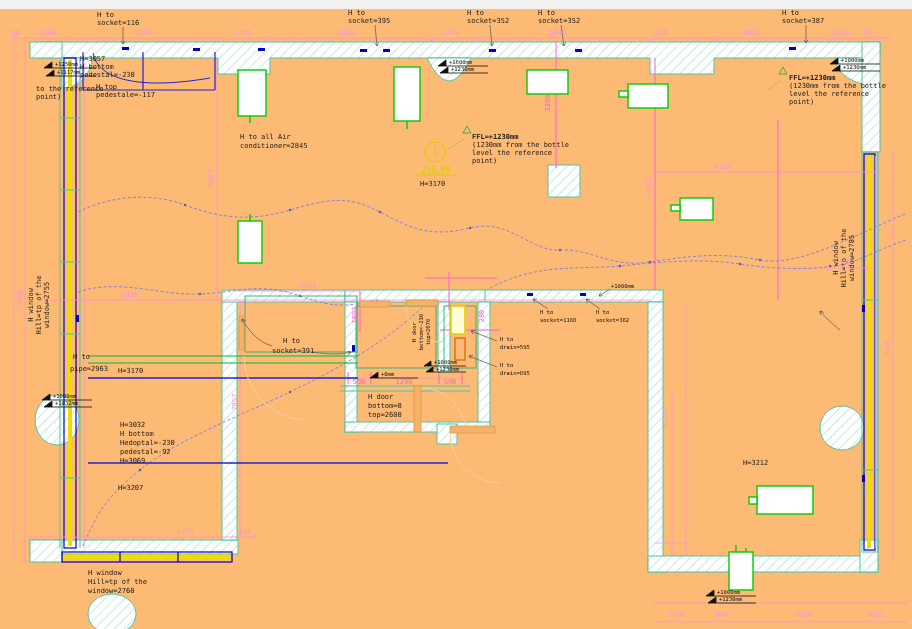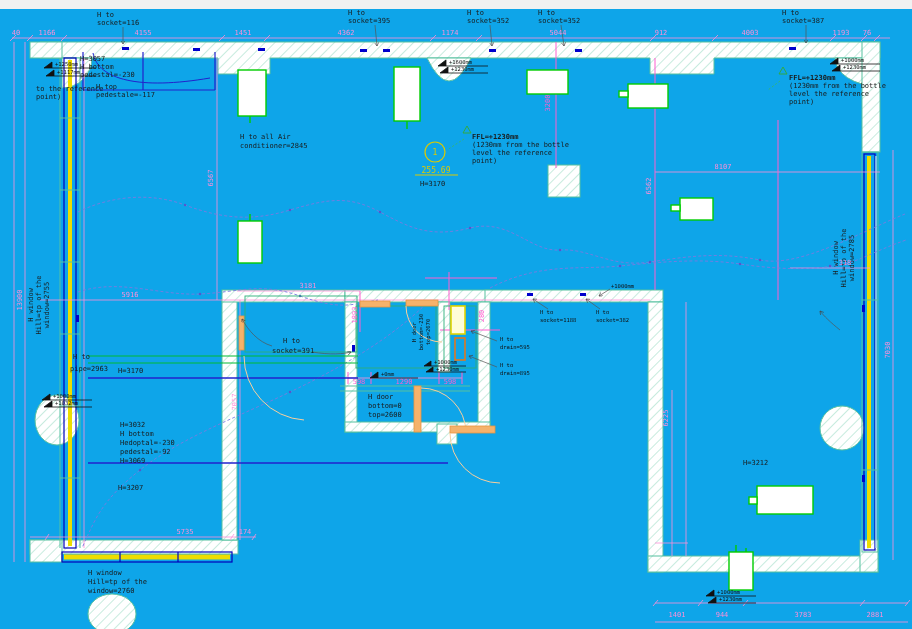--- a/index.html
+++ b/index.html
@@ -1,16 +1,16 @@
 <!DOCTYPE html>
 <html><head>
 <meta charset="utf-8">
 <style>
   html,body{margin:0;padding:0;background:#fff;}
-  .stage{position:relative;width:912px;height:629px;background:#0ea5e9;overflow:hidden;}
+  .stage{position:relative;width:912px;height:629px;background:#fdba74;overflow:hidden;}
   svg{position:absolute;left:0;top:0;}
   svg text{font-family:"DejaVu Sans Mono","Liberation Mono",monospace;}
   .t{font-size:7px;fill:#1a1a1a;}
   .tb{font-size:7px;fill:#1a1a1a;font-weight:bold;}
   .ts{font-size:5.5px;fill:#111;}
   .tp{font-size:7px;fill:#ff8fd8;}
   .tpb{font-size:7px;fill:#ff5fd0;}
   .ty{font-size:8px;fill:#ddca00;}
 </style>
 </head>

